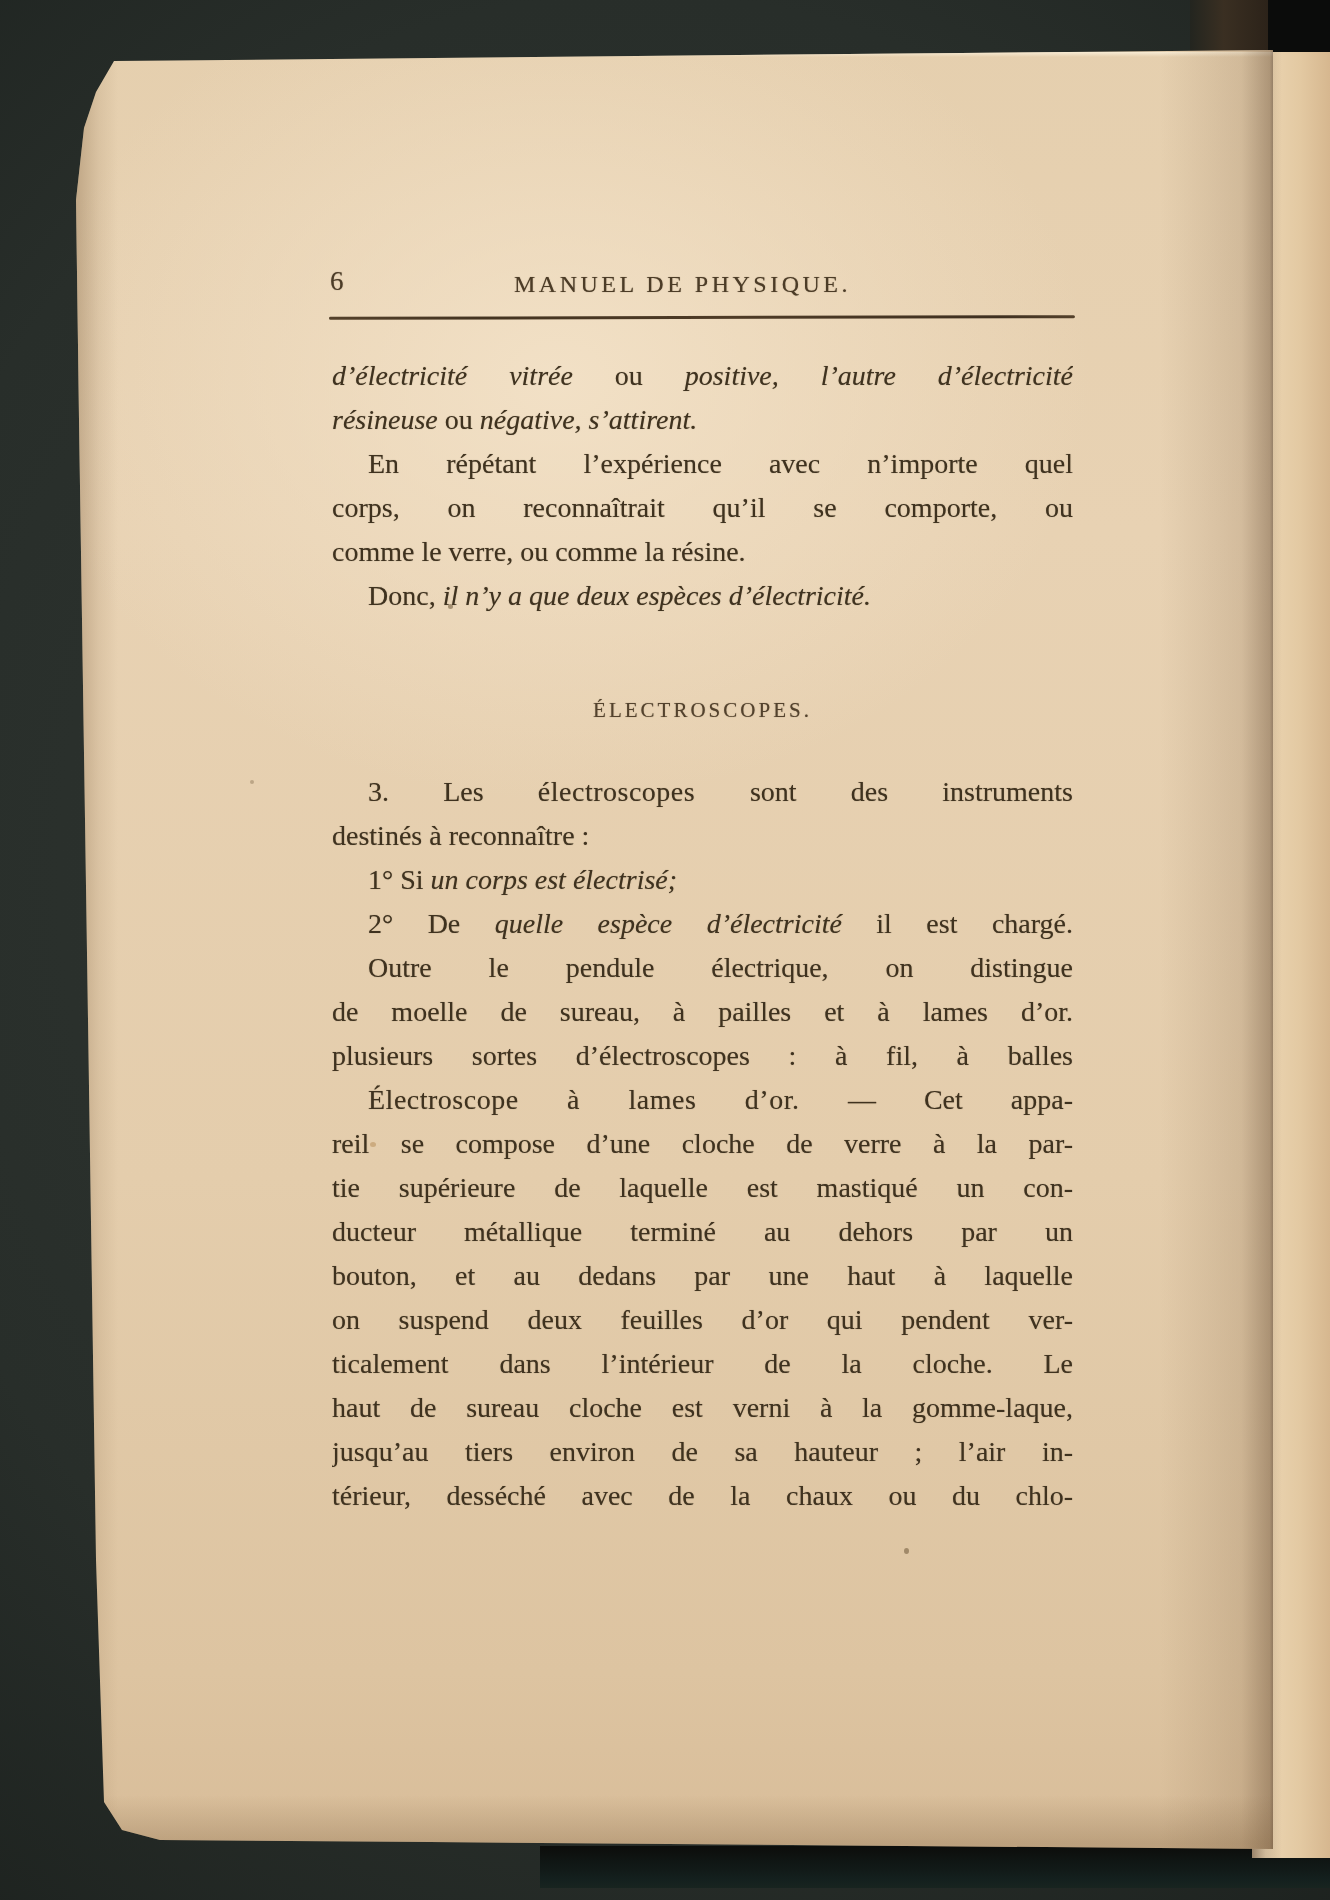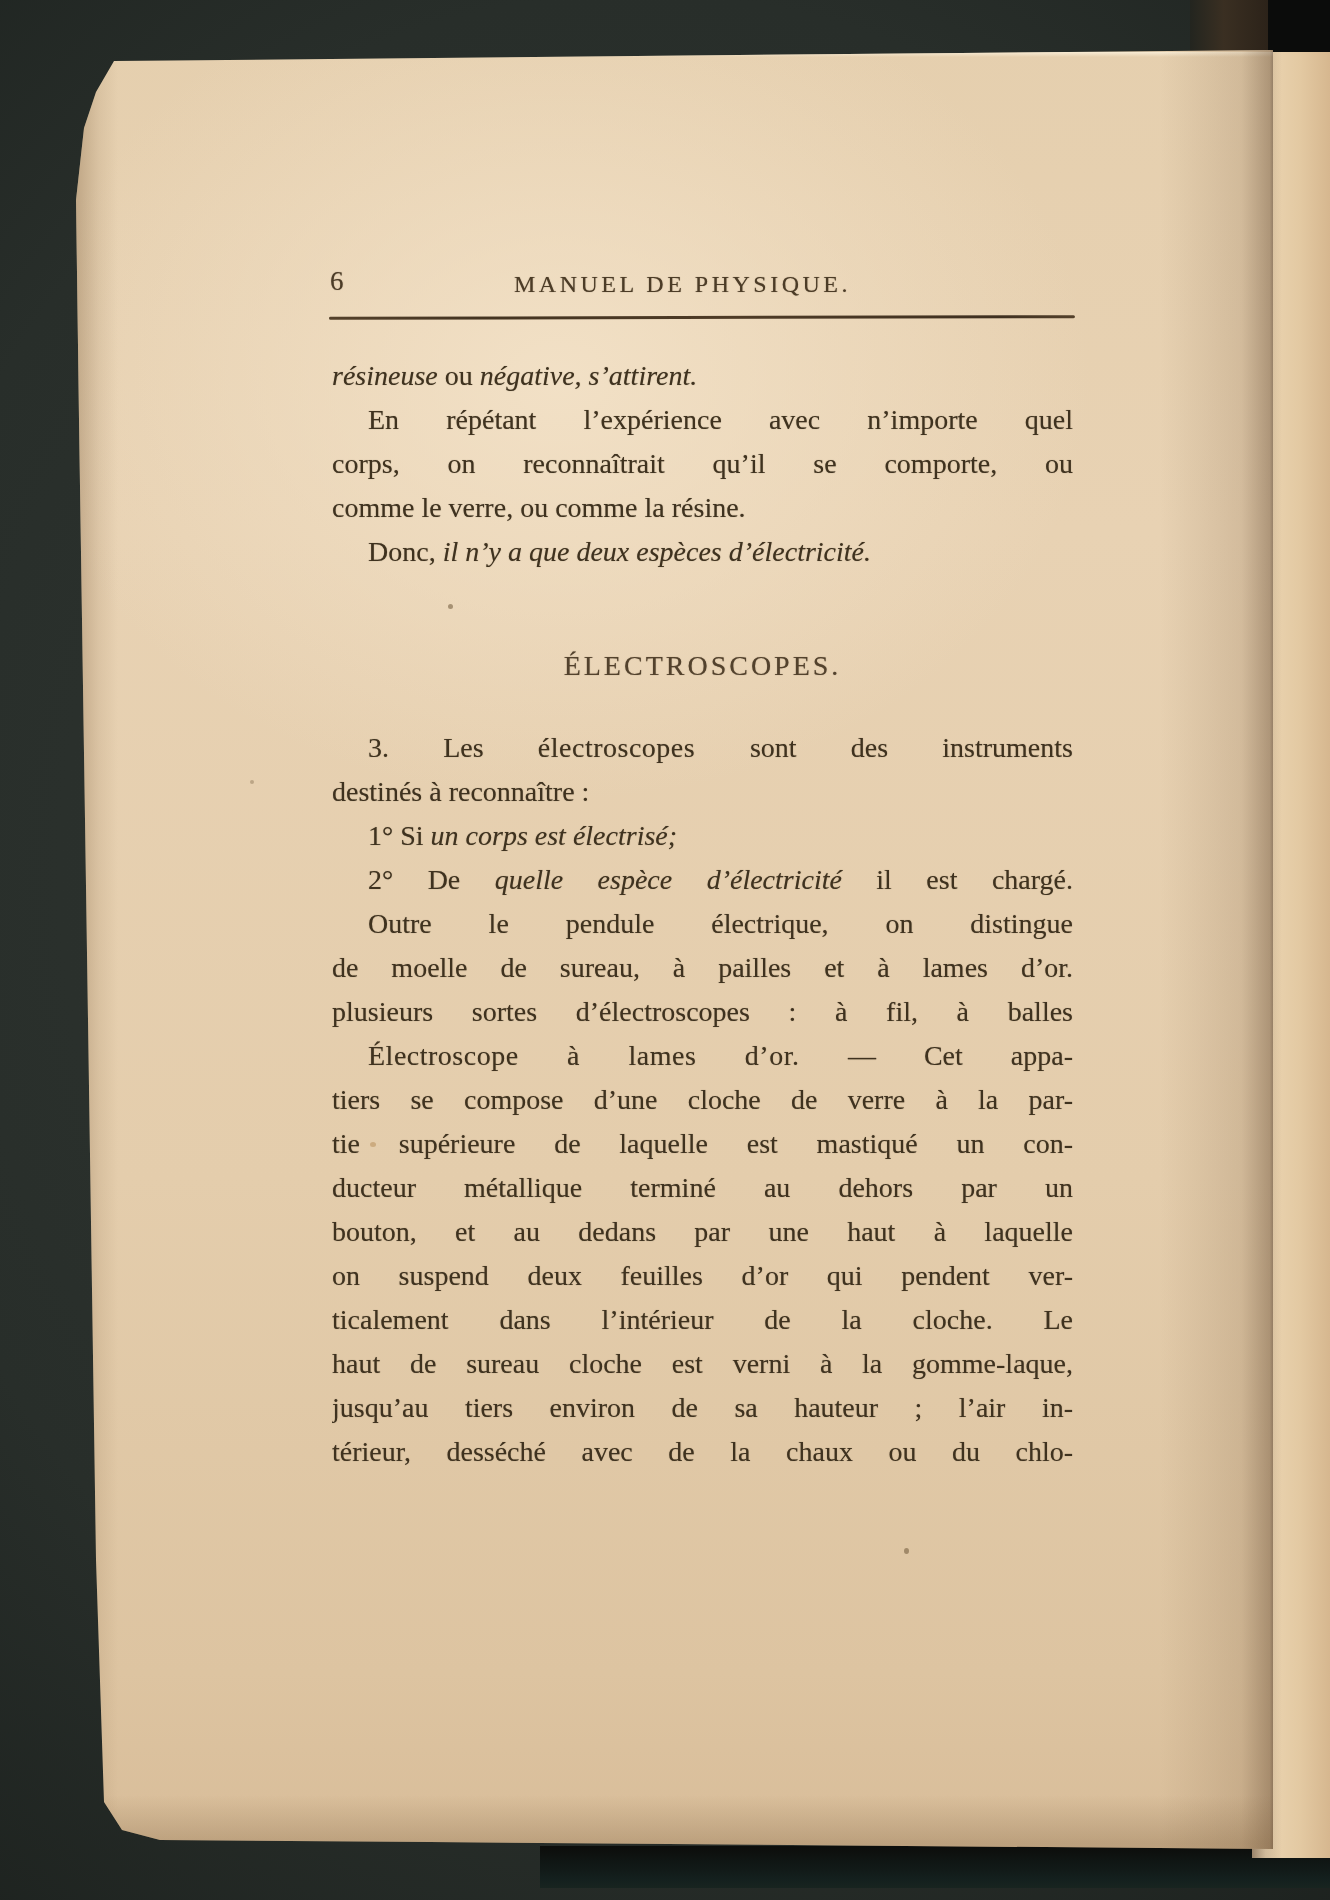--- a/index.html
+++ b/index.html
@@ -80,21 +80,21 @@
   .line{
     height:44px;line-height:44px;font-size:28px;white-space:nowrap;
   }
   .line.justify{
     white-space:normal;text-align:justify;text-align-last:justify;overflow:hidden;
   }
   .line.indent{padding-left:36px;}
   .line.heading{
     margin-top:70px;margin-bottom:38px;
     text-align:center;text-align-last:center;
-    font-size:28px;letter-spacing:3px;color:#53422d;
+    font-size:21px;letter-spacing:3px;color:#53422d;
     text-shadow:0 0 1px rgba(83,66,45,.55);
   }
   .i{font-style:italic;}
   .b{font-weight:400;letter-spacing:.5px;}
 </style>
 </head>
 <body>
 
 <div id="scene">
 
@@ -114,35 +114,36 @@
     <div class="speck" style="left:448px;top:604px;width:5px;height:5px;"></div>
     <div class="speck" style="left:370px;top:1142px;width:6px;height:5px;opacity:.4;background:#a8793d;"></div>
     <div class="speck" style="left:904px;top:1548px;width:5px;height:6px;"></div>
     <div class="speck" style="left:250px;top:780px;width:4px;height:4px;opacity:.35;"></div>
 
     <div id="page-number" class="ink">6</div>
     <div id="running-title">MANUEL DE PHYSIQUE.</div>
     <div id="header-rule"></div>
 
     <div id="text-block" class="ink">
+        <div class="line justify"><span class="i">d’électricité vitrée </span><span class="r">ou </span><span class="i">positive, l’autre d’électricité</span></div>
         <div class="line"><span class="i">résineuse </span><span class="r">ou </span><span class="i">négative, s’attirent.</span></div>
         <div class="line justify indent"><span class="r">En répétant l’expérience avec n’importe quel</span></div>
         <div class="line justify"><span class="r">corps, on reconnaîtrait qu’il se comporte, ou</span></div>
         <div class="line"><span class="r">comme le verre, ou comme la résine.</span></div>
         <div class="line indent"><span class="r">Donc, </span><span class="i">il n’y a que deux espèces d’électricité.</span></div>
         <div class="line heading"><span class="r">ÉLECTROSCOPES.</span></div>
         <div class="line justify indent"><span class="r">3. Les </span><span class="b">électroscopes </span><span class="r">sont des instruments</span></div>
         <div class="line"><span class="r">destinés à reconnaître :</span></div>
         <div class="line indent"><span class="r">1° Si </span><span class="i">un corps est électrisé;</span></div>
         <div class="line justify indent"><span class="r">2° De </span><span class="i">quelle espèce d’électricité </span><span class="r">il est chargé.</span></div>
         <div class="line justify indent"><span class="r">Outre le pendule électrique, on distingue</span></div>
         <div class="line justify"><span class="r">de moelle de sureau, à pailles et à lames d’or.</span></div>
         <div class="line justify"><span class="r">plusieurs sortes d’électroscopes : à fil, à balles</span></div>
         <div class="line justify indent"><span class="b">Électroscope à lames d’or. </span><span class="r">— Cet appa-</span></div>
-        <div class="line justify"><span class="r">tiers se compose d’une cloche de verre à la par-</span></div>
+        <div class="line justify"><span class="r">reil se compose d’une cloche de verre à la par-</span></div>
         <div class="line justify"><span class="r">tie supérieure de laquelle est mastiqué un con-</span></div>
         <div class="line justify"><span class="r">ducteur métallique terminé au dehors par un</span></div>
         <div class="line justify"><span class="r">bouton, et au dedans par une haut à laquelle</span></div>
         <div class="line justify"><span class="r">on suspend deux feuilles d’or qui pendent ver-</span></div>
         <div class="line justify"><span class="r">ticalement dans l’intérieur de la cloche. Le</span></div>
         <div class="line justify"><span class="r">haut de sureau cloche est verni à la gomme-laque,</span></div>
         <div class="line justify"><span class="r">jusqu’au tiers environ de sa hauteur ; l’air in-</span></div>
         <div class="line justify"><span class="r">térieur, desséché avec de la chaux ou du chlo-</span></div>
       </div>
   </div>

